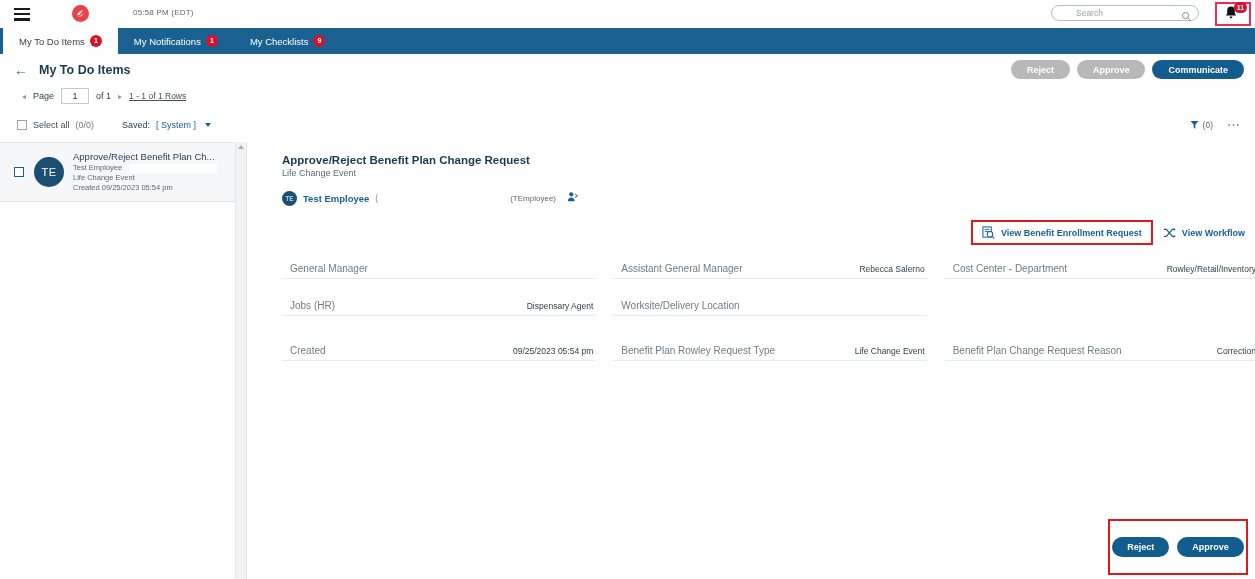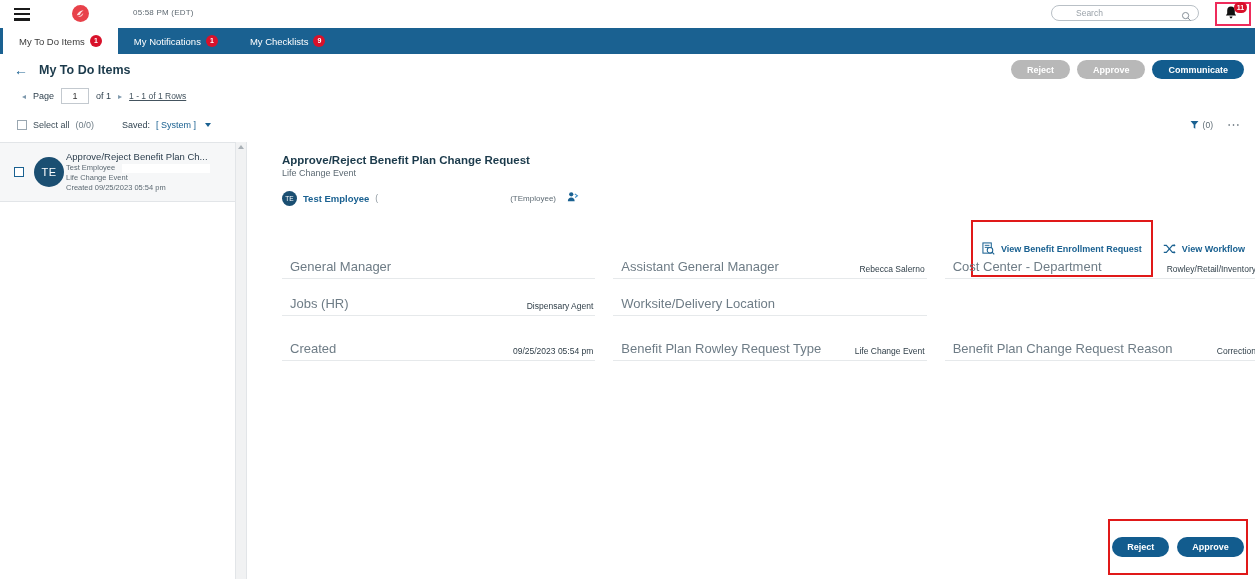--- a/index.html
+++ b/index.html
@@ -160,21 +160,21 @@
     position: relative; height: 60px; background: #f6f7f8;
     border-top: 1px solid #e2e5e8; border-bottom: 1px solid #e2e5e8;
     display: flex; align-items: center; padding-left: 14px; cursor: pointer;
   }
   .avatar {
     width: 30px; height: 30px; border-radius: 50%;
     background: #1b4f72; color: #ffffff;
     display: flex; align-items: center; justify-content: center;
     font-size: 11px; letter-spacing: .5px; margin-left: 10px; flex: none;
   }
-  .item-text { margin-left: 2px; line-height: 1.32; }
+  .item-text { margin-left: 9px; line-height: 1.32; }
   .item-title { font-size: 9.5px; color: #2c3e4d; }
   .item-sub { font-size: 7.5px; color: #5d6a73; position: relative; }
   .redact {
     position: absolute; left: 56px; top: 1px; width: 88px; height: 9px;
     background: #ffffff;
   }
   .list-scrollbar {
     position: absolute; right: 0; top: 0; width: 11px; height: 437px;
     background: #f1f2f3; border-left: 1px solid #e2e5e8;
   }
@@ -204,38 +204,38 @@
   .req-name { font-size: 9.5px; font-weight: bold; color: #1a6191; cursor: pointer; }
   .req-paren { font-size: 8.5px; color: #8a959d; }
   .req-id { font-size: 8px; color: #5d6a73; margin-left: 126px; }
   .person-icon { margin-left: 5px; cursor: pointer; }
 
   .detail-links {
     position: absolute; right: 12px; top: 78px;
     display: flex; align-items: center; gap: 8px;
   }
   .link-box {
-    border: 2px solid #e01919; padding: 20px 9px;
+    border: 2px solid #e01919; padding: 4px 9px;
     display: flex; align-items: center; gap: 6px; cursor: pointer;
   }
   .link-plain {
     display: flex; align-items: center; gap: 6px; cursor: pointer; padding: 4px 2px;
   }
   .link-text { font-size: 9px; font-weight: bold; color: #1a6191; white-space: nowrap; }
 
   
   .fields { position: absolute; left: 30px; top: 112px; width: 976px; }
   .field-row { display: flex; }
   .field {
     flex: 1; display: flex; justify-content: space-between; align-items: flex-end;
     border-bottom: 1px solid #e6e9eb; height: 25px; padding: 0 2px 4px 8px;
   }
   .field + .field { margin-left: 18px; }
   .field.noline { border-bottom: 1px solid transparent; }
-  .field-label { font-size: 13px; color: #6e7c86; white-space: nowrap; }
+  .field-label { font-size: 10px; color: #6e7c86; white-space: nowrap; }
   .field-value { font-size: 8.5px; color: #2f3e48; white-space: nowrap; }
   .rowgap { height: 12px; }
   .bigrowgap { height: 20px; }
 
   
   .footer-box {
     position: absolute; left: 1108px; top: 519px; width: 140px; height: 56px;
     border: 2px solid #e01919;
     display: flex; align-items: center; justify-content: center; gap: 8px;
   }

